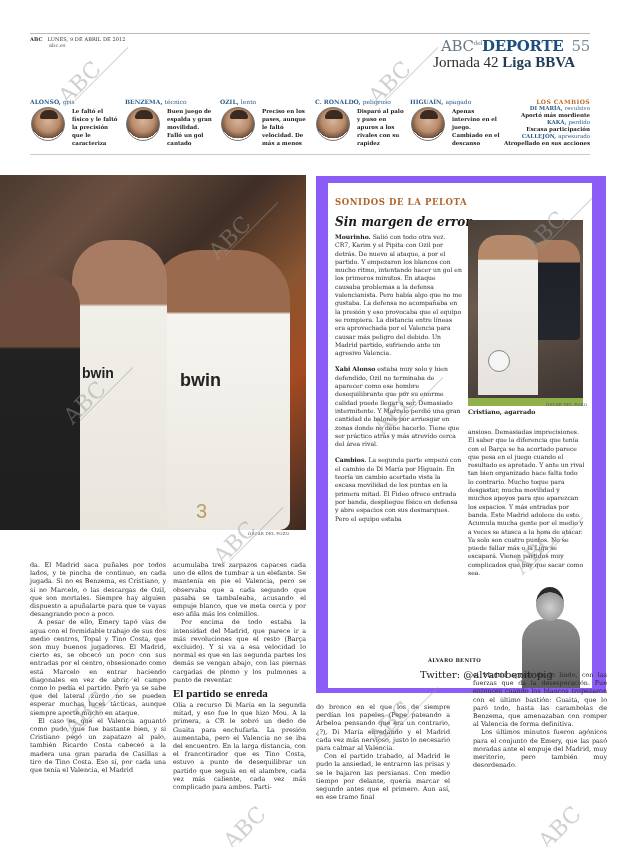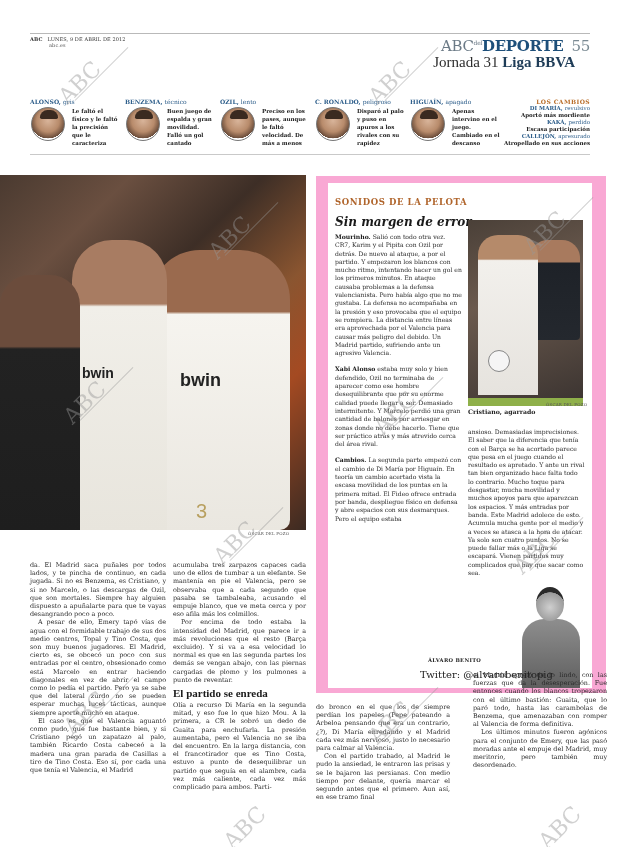--- a/index.html
+++ b/index.html
@@ -34,21 +34,21 @@
   .ratings-rule { position: absolute; left: 0; right: 0; bottom: -2px; height: 1px; background: #c9c9c9; }
 
   .photo-main { position: absolute; left: 0; top: 175px; width: 306px; height: 355px; overflow: hidden;
     background: linear-gradient(135deg, #4a3a30 0%, #6a4f40 20%, #3d2e26 40%, #8a5530 60%, #a44a22 75%, #3b2a22 100%); }
   .photo-main .p1 { position: absolute; left: 0; top: 100px; width: 80px; height: 255px; background: linear-gradient(#6b4c3c 0%, #6b4c3c 28%, #222 29%, #1e1e1e 100%); border-radius: 30px 30px 0 0; }
   .photo-main .p2 { position: absolute; left: 72px; top: 65px; width: 95px; height: 290px; background: linear-gradient(#a87c62 0%, #a87c62 22%, #f1efe9 23%, #e8e5dd 100%); border-radius: 40px 40px 0 0; }
   .photo-main .p3 { position: absolute; left: 150px; top: 75px; width: 140px; height: 280px; background: linear-gradient(#9a6a4e 0%, #9a6a4e 22%, #f6f4ef 23%, #eae7e0 100%); border-radius: 50px 50px 10px 10px; }
   .photo-main .jersey-text { position: absolute; font-family: Liberation Sans, sans-serif; font-weight: bold; color: #222; }
   .credit { position: absolute; font-size: 4px; color: #555; letter-spacing: 0.2px; }
 
-  .sidebar { position: absolute; left: 316px; top: 176px; width: 290px; height: 517px; background: #f9a8d4; padding-left: 19px; }
+  .sidebar { position: absolute; left: 316px; top: 176px; width: 290px; height: 517px; background: #8b5cf6; padding-left: 19px; }
   .sidebar-inner { position: absolute; left: 12px; top: 7px; width: 264px; height: 505px; background: #ffffff; }
   .sb-kicker { position: absolute; left: 7px; top: 14px; font-size: 8.5px; font-weight: bold; color: #b0652c; letter-spacing: 0.6px; }
   .sb-title { position: absolute; left: 7px; top: 32px; font-size: 12px; font-weight: bold; font-style: italic; color: #1a1a1a; }
   .sb-col1 { position: absolute; left: 7px; top: 50px; width: 127px; font-size: 6.1px; line-height: 8.3px; color: #2b2b2b; }
   .sb-col1 p { margin-bottom: 8px; }
   .sb-col1 b { color: #1a1a1a; }
   .sb-photo { position: absolute; left: 140px; top: 37px; width: 115px; height: 186px; overflow: hidden; background: linear-gradient(160deg, #4a4038 0%, #6b5a4e 40%, #3a3330 100%); }
   .sb-photo .pl1 { position: absolute; left: 10px; top: 15px; width: 60px; height: 160px; background: linear-gradient(#b58a6a 0%, #b58a6a 15%, #f2f0ec 16%, #e6e3de 100%); border-radius: 20px 20px 0 0; }
   .sb-photo .pl2 { position: absolute; left: 62px; top: 20px; width: 50px; height: 100px; background: linear-gradient(#a87a5e 0%, #a87a5e 22%, #1e2228 23%, #24282e 100%); border-radius: 18px 18px 4px 4px; }
   .sb-photo .ball { position: absolute; left: 20px; top: 130px; width: 22px; height: 22px; border-radius: 50%; background: #f5f5f5; border: 1px solid #888; }
@@ -77,21 +77,21 @@
 <div class="dateline">
   <span class="abc">ABC</span><span>LUNES, 9 DE ABRIL DE 2012</span>
   <span class="site">abc.es</span>
 </div>
 
 <div class="masthead">
   <div class="brand">
     <span>ABC</span><span class="del">del</span><span class="dep">DEPORTE</span><span class="page">55</span>
   </div>
   <div class="sub">
-    <span>Jornada 31</span> <b>Liga BBVA</b>
+    <span>Jornada 42</span> <b>Liga BBVA</b>
   </div>
 </div>
 
 <div class="ratings">
   <div class="rating" style="left:0">
     <div class="rname"><span>ALONSO,</span> <span class="adj">gris</span></div>
     <div class="avatar"></div>
     <div class="rtext">Le faltó el físico y le faltó la precisión que le caracteriza</div>
   </div>
   <div class="rating" style="left:95px">

